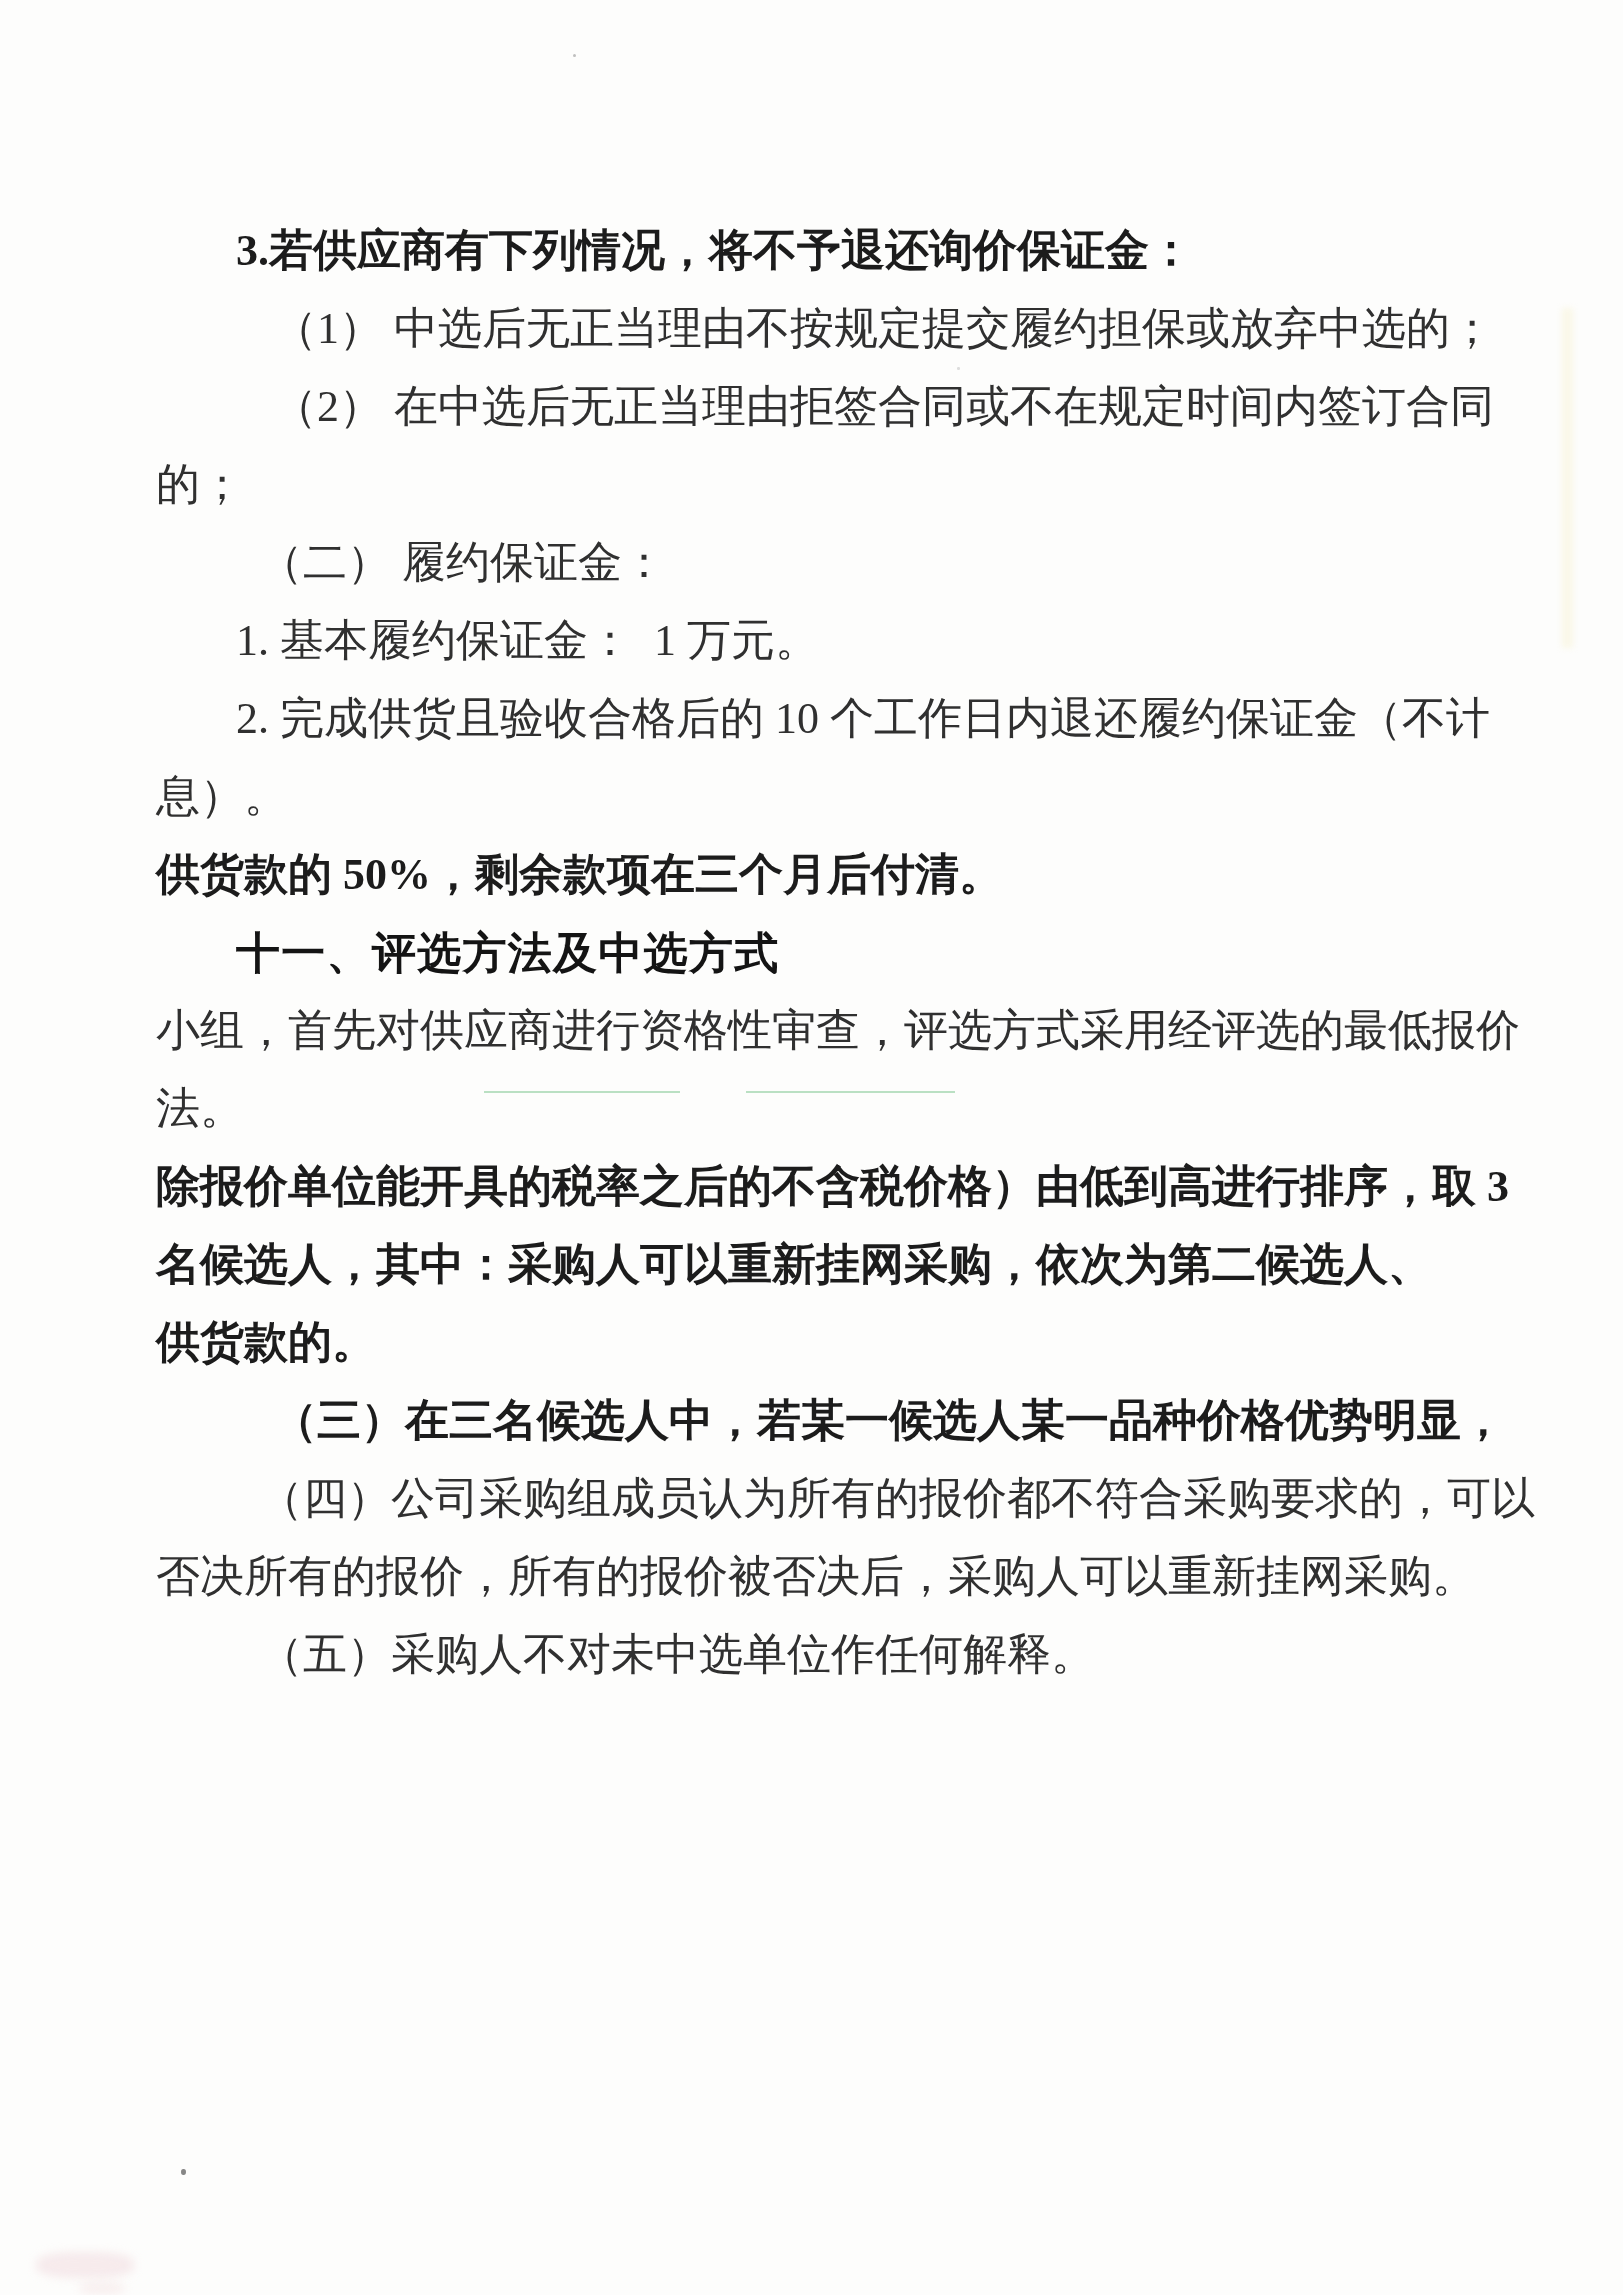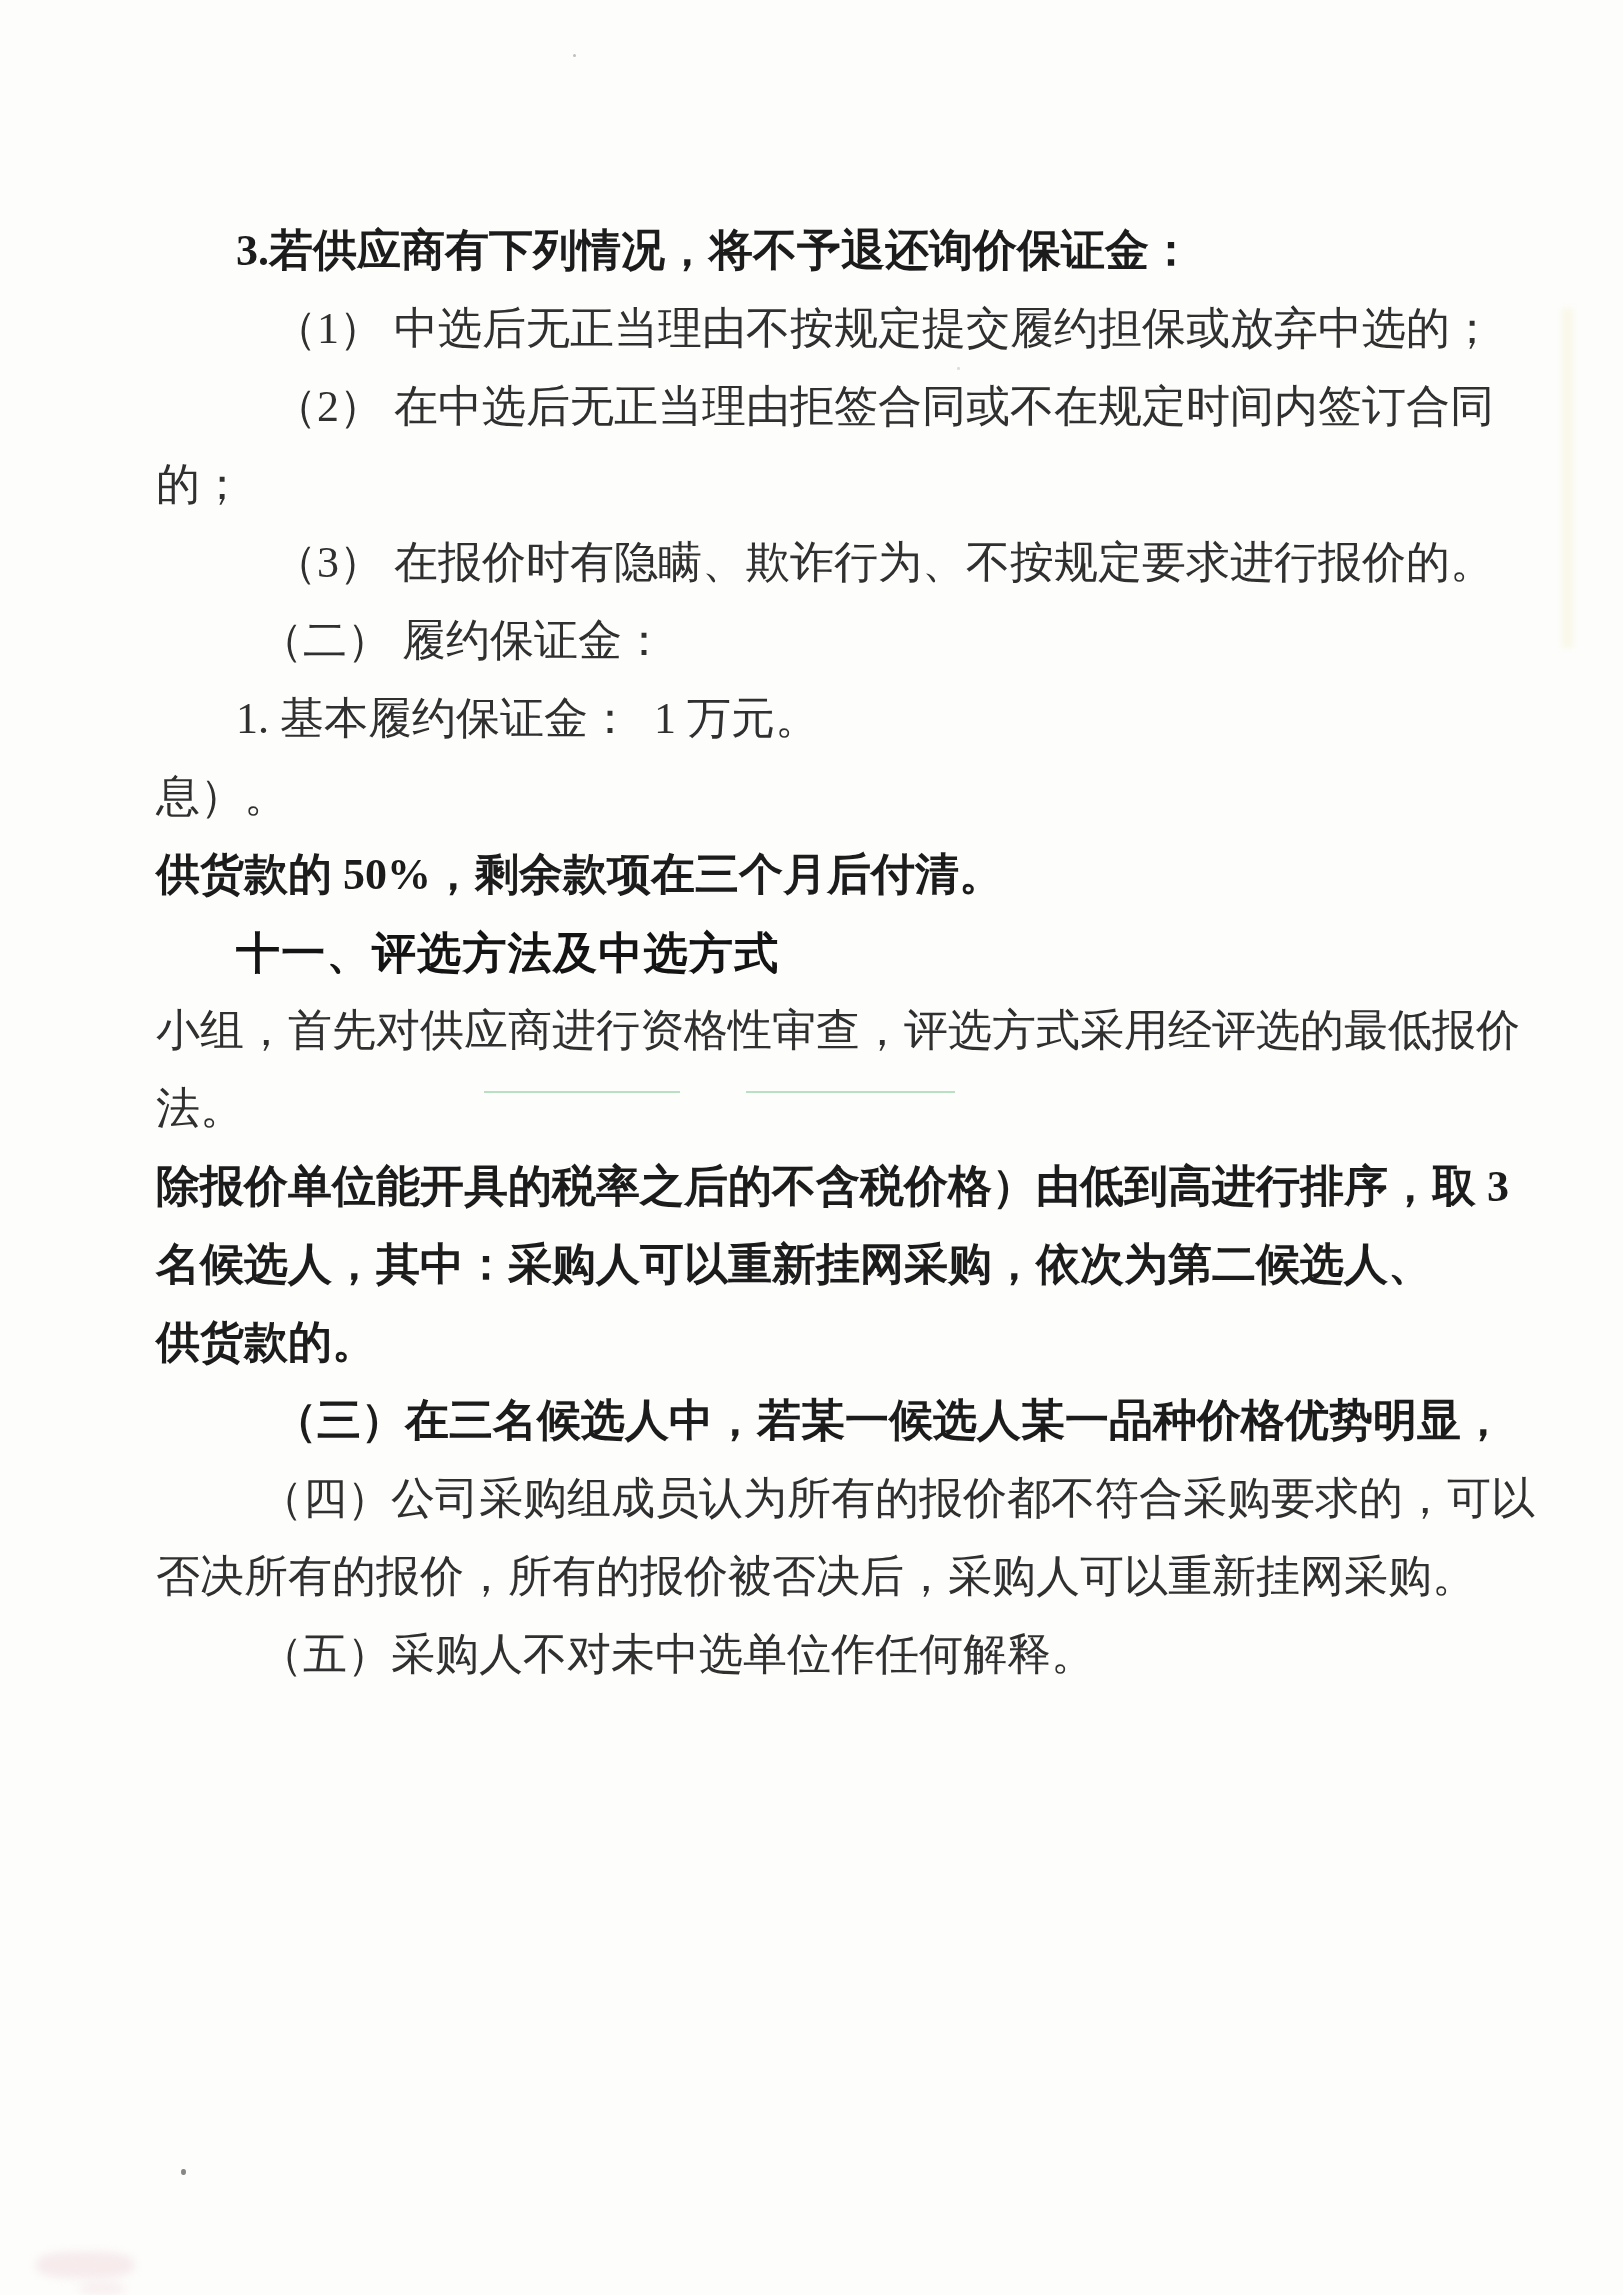--- a/index.html
+++ b/index.html
@@ -62,23 +62,23 @@
 </style>
 </head>
 <body>
 
 <div class="page">
   <div id="text-block">
       <div class="line ind-1"><span class="r-kai-bold">3.若供应商有下列情况，将不予退还询价保证金：</span></div>
       <div class="line ind-3"><span class="r-kai">（1） 中选后无正当理由不按规定提交履约担保或放弃中选的；</span></div>
       <div class="line ind-3"><span class="r-kai">（2） 在中选后无正当理由拒签合同或不在规定时间内签订合同</span></div>
       <div class="line ind-0"><span class="r-kai">的；</span></div>
-      <div class="line ind-3"><span class="r-kai">（3） 在报价时有隐瞒、欺诈行为、不按规定要求进行报价的。</span></div>
       <div class="line ind-2"><span class="r-kai">（二） 履约保证金：</span></div>
       <div class="line ind-1"><span class="r-kai">1. 基本履约保证金：  1 万元。</span></div>
+      <div class="line ind-1"><span class="r-kai">2. 完成供货且验收合格后的 10 个工作日内退还履约保证金（不计</span></div>
       <div class="line ind-0"><span class="r-kai">息）。</span></div>
       <div class="line ind-0"><span class="r-kai-bold">供货款的 50%，剩余款项在三个月后付清。</span></div>
       <div class="line ind-1"><span class="r-hei">十一、评选方法及中选方式</span></div>
       <div class="line ind-0"><span class="r-kai">小组，首先对供应商进行资格性审查，评选方式采用经评选的最低报价</span></div>
       <div class="line ind-0"><span class="r-kai">法。</span></div>
       <div class="line ind-0"><span class="r-kai-bold">除报价单位能开具的税率之后的不含税价格）由低到高进行排序，取 3</span></div>
       <div class="line ind-0"><span class="r-kai-bold">名候选人，其中：采购人可以重新挂网采购，依次为第二候选人、</span></div>
       <div class="line ind-0"><span class="r-kai-bold">供货款的。</span></div>
       <div class="line ind-3"><span class="r-kai-bold">（三）在三名候选人中，若某一候选人某一品种价格优势明显，</span></div>
       <div class="line ind-2"><span class="r-kai">（四）公司采购组成员认为所有的报价都不符合采购要求的，可以</span></div>

